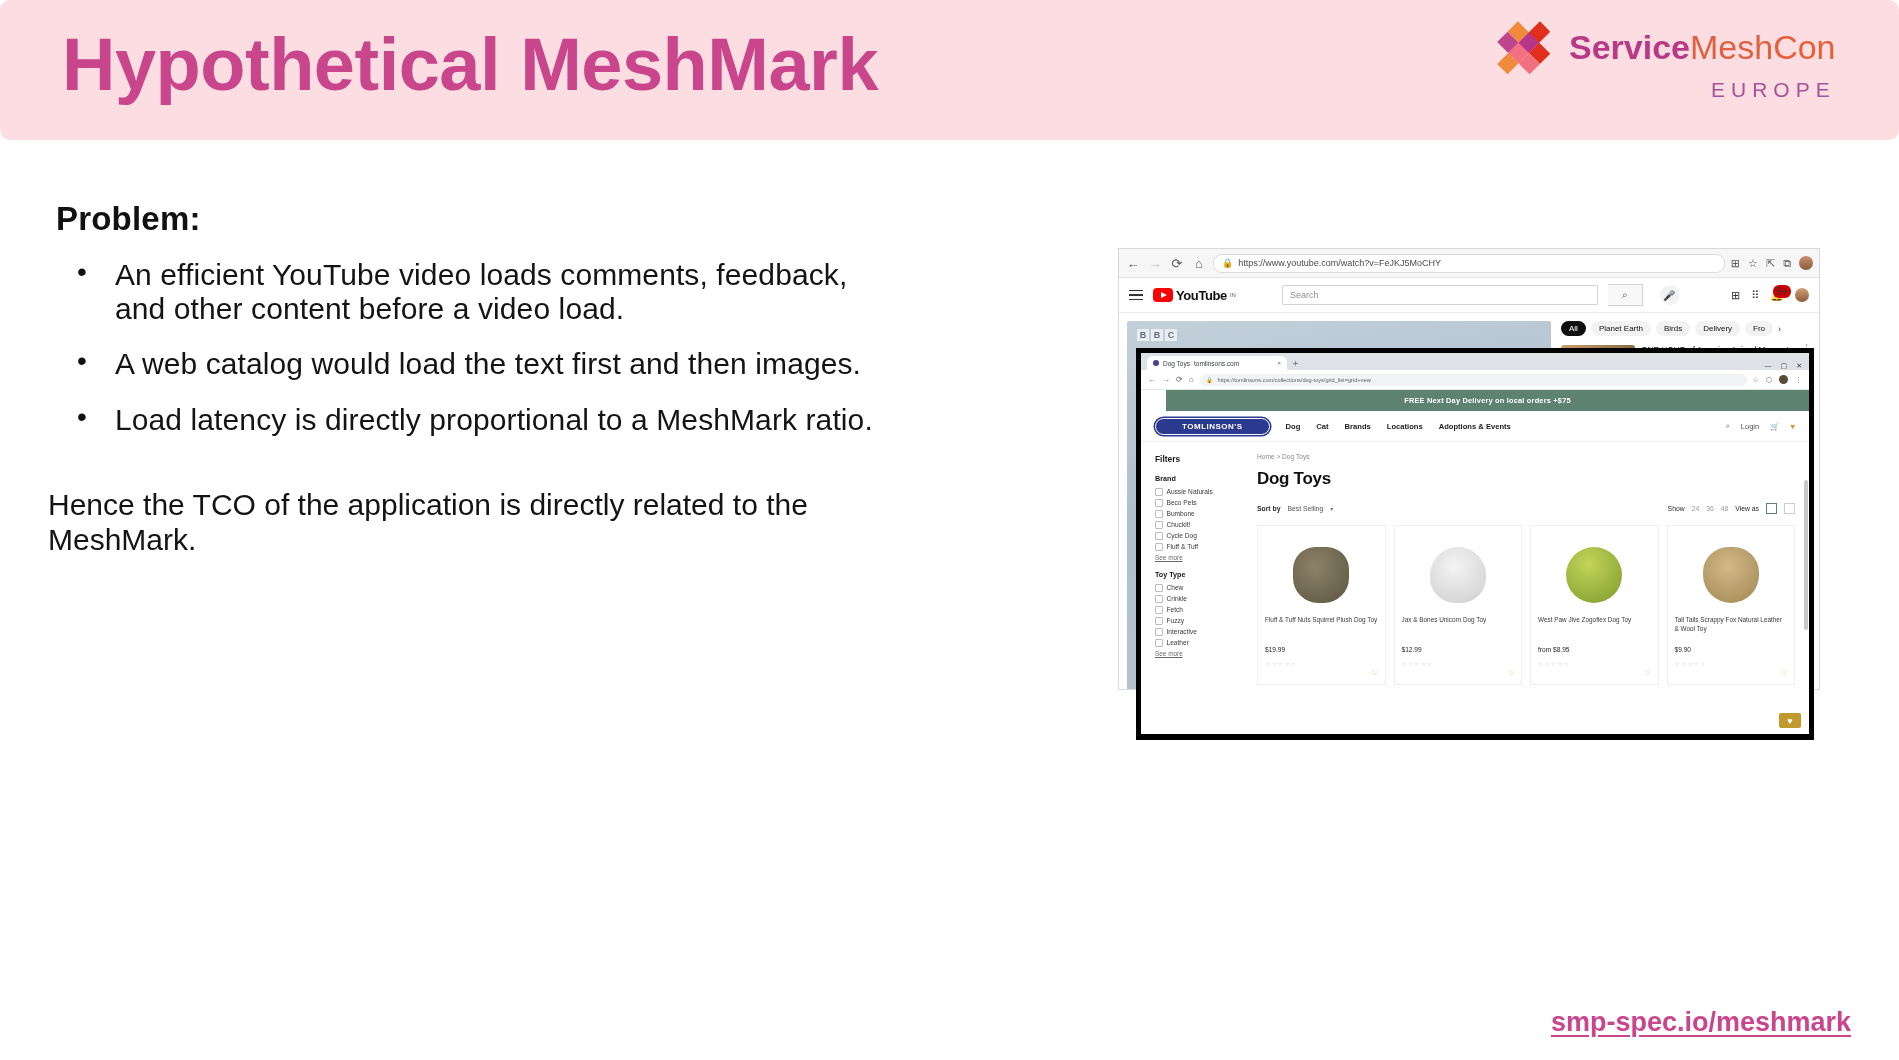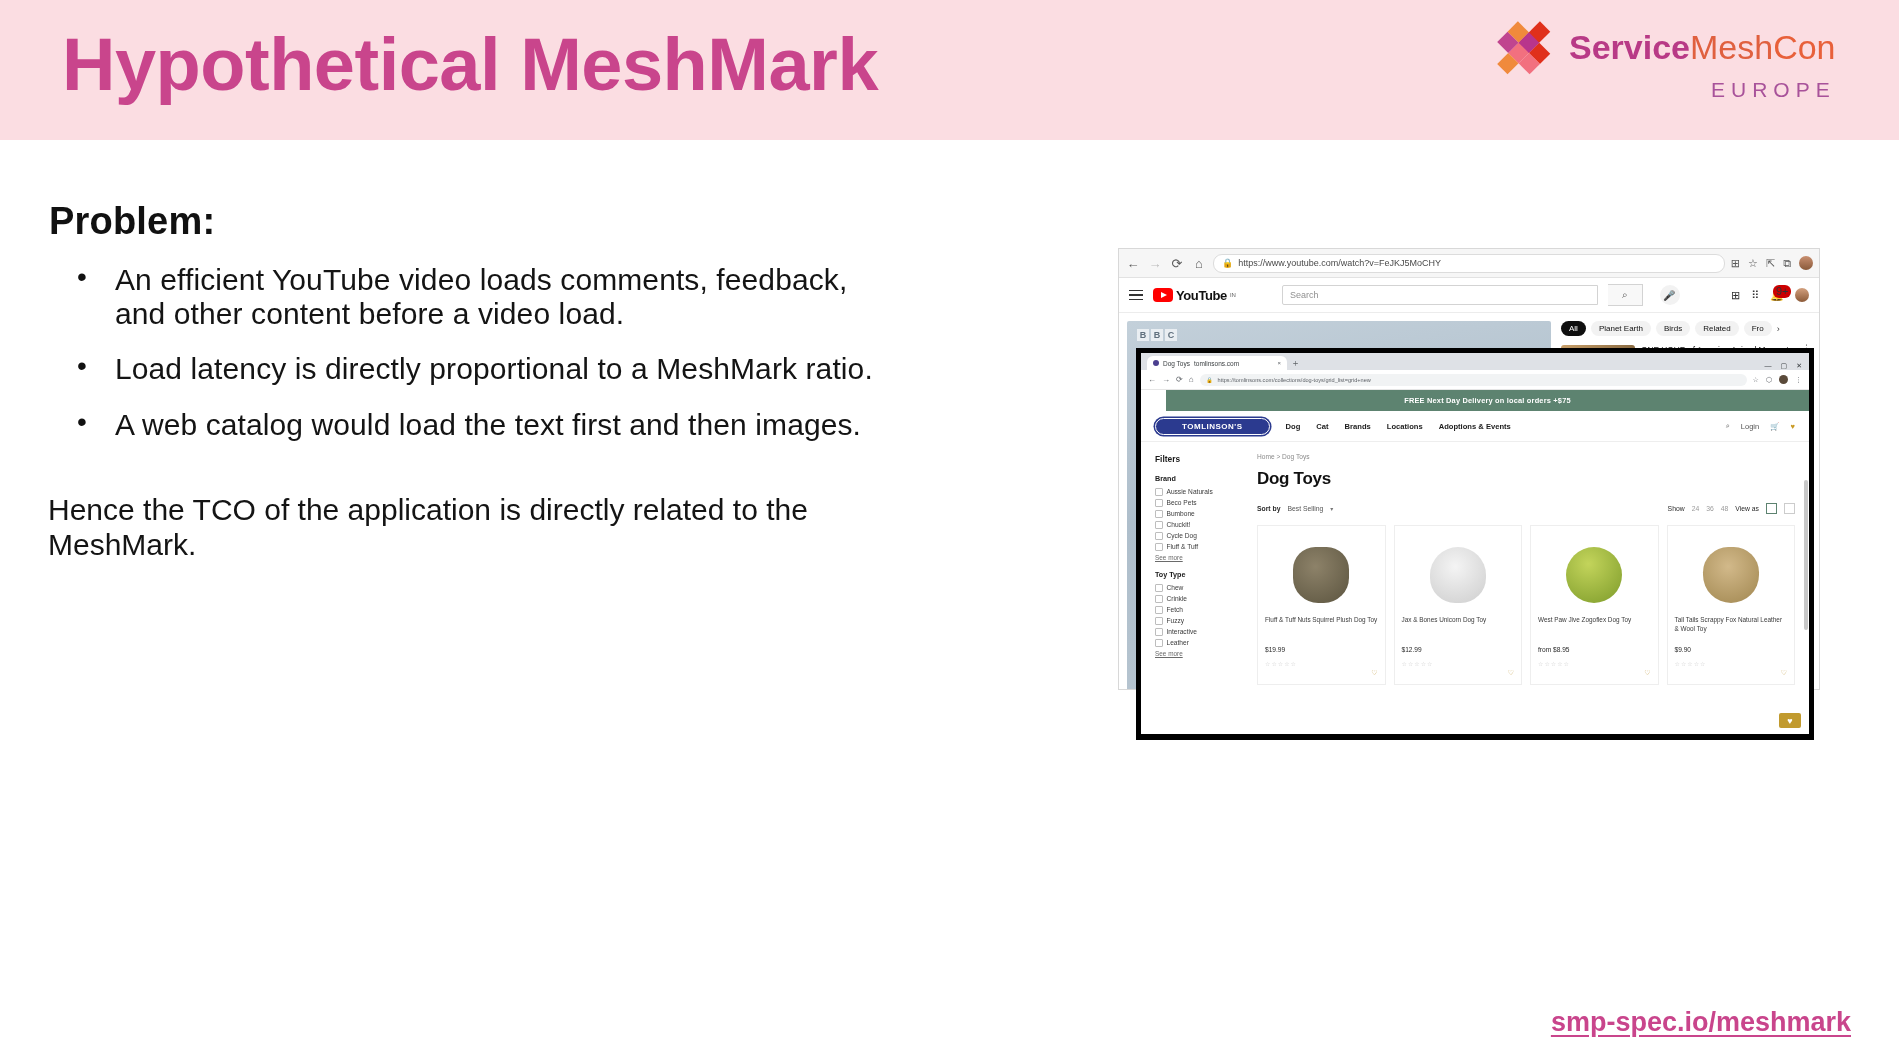--- a/index.html
+++ b/index.html
@@ -8,20 +8,21 @@
     background:#ffffff;
     font-family:"Liberation Sans", sans-serif;
     overflow:hidden;
     position:relative;
   }
 
   
   .header-band{
     position:absolute;left:0;top:0;width:1899px;height:140px;
     background:#fbdde2;
+    border-radius:10px;
   }
   .slide-title{
     position:absolute;left:62px;top:22px;
     font-size:74px;font-weight:bold;
     color:#c9458c;
     letter-spacing:-0.5px;
     white-space:nowrap;
     font-family:"Liberation Sans", sans-serif;
   }
   .logo-block{
@@ -40,22 +41,22 @@
   .logo-europe{
     position:absolute;left:242px;top:70px;
     font-size:21px;letter-spacing:6px;color:#a8529a;
   }
 
   
   .content-left{
     position:absolute;left:48px;top:200px;width:860px;
   }
   .problem-heading{
-    font-size:38px;font-weight:bold;color:#111;
-    margin:0 0 20px 1px;
+    font-size:33px;font-weight:bold;color:#111;
+    margin:0 0 20px 8px;
     letter-spacing:0.2px;
   }
   ul.bullets{list-style:none;margin:7px;padding:0;}
   ul.bullets li{
     position:relative;
     padding-left:60px;
     margin-bottom:22px;
     font-size:30px;
     line-height:1.12;
     color:#141414;
@@ -303,22 +304,22 @@
       <span class="lt-service">Service</span><span class="lt-mesh">Mesh</span><span class="lt-con">Con</span>
     </div>
     <div class="logo-europe">EUROPE</div>
   </div>
 </div>
 
 <div class="content-left">
   <div class="problem-heading">Problem:</div>
   <ul class="bullets">
     <li>An efficient YouTube video loads comments, feedback, and other content before a video load.</li>
+    <li>A web catalog would load the text first and then images.</li>
     <li>Load latency is directly proportional to a MeshMark ratio.</li>
-    <li>A web catalog would load the text first and then images.</li>
   </ul>
   <div class="closing-para">Hence the TCO of the application is directly related to the MeshMark.</div>
 </div>
 
 <a class="footer-link" href="#">smp-spec.io/meshmark</a>
 
 <div class="shot-area">
 
   <div class="yt-window">
     <div class="yt-chrome">
@@ -369,21 +370,21 @@
           <i>B</i>
           <i>B</i>
           <i>C</i>
         </div>
       </div>
       <div class="yt-side">
         <div class="chips">
           <span class="chip active">All</span>
           <span class="chip">Planet Earth</span>
           <span class="chip">Birds</span>
-          <span class="chip">Related</span>
+          <span class="chip">Delivery</span>
           <span class="chip">Fro</span>
           <span class="chip-arrow">›</span>
         </div>
         <div class="sug">
           <div class="sug-thumb"></div>
           <div class="sug-meta">
             <div class="sug-title">ONE HOUR of Amazing Animal Moments | BBC Earth</div>
             <div class="sug-ch">
               <span>BBC Earth</span>
               <span class="verified"></span>

